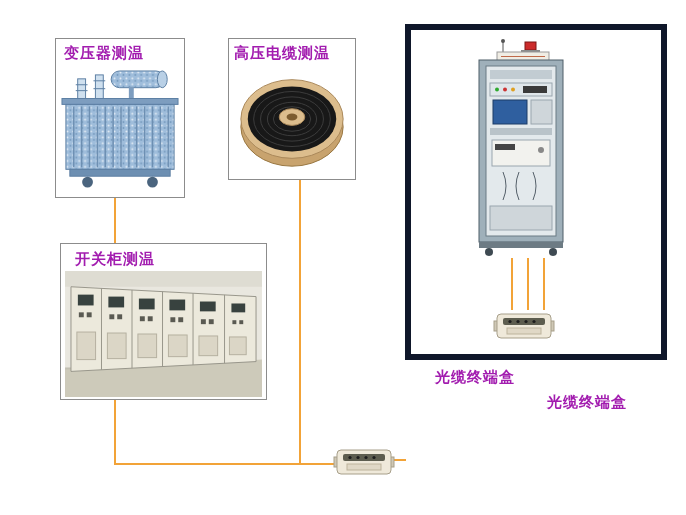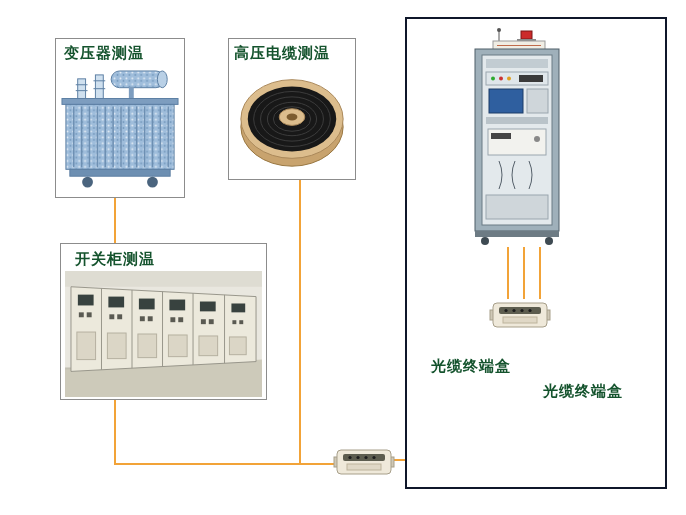--- a/index.html
+++ b/index.html
@@ -8,29 +8,29 @@
   .stage {
     position:relative; width:686px; height:515px;
     background:#ffffff; overflow:hidden; margin:0 auto;
   }
   .connector { position:absolute; background:#f2a338; z-index:1; }
   .photo-box {
     position:absolute; background:#ffffff;
     border:1px solid #8c8c8c; z-index:2;
   }
   .node-label {
-    color:#14532d; font-weight:bold; font-size:15px;
+    color:#a21caf; font-weight:bold; font-size:15px;
     letter-spacing:1px; line-height:20px; white-space:nowrap;
   }
   .pad-a { padding:4px 0 0 8px; }
   .pad-b { padding:4px 0 0 5px; }
   .pad-c { padding:5px 0 0 14px; }
   .big-rect {
-    position:absolute; left:405px; top:17px; width:262px; height:472px;
-    border:2px solid #0f172a; background:#ffffff; z-index:1;
+    position:absolute; left:405px; top:24px; width:262px; height:336px;
+    border:6px solid #0f172a; background:#ffffff; z-index:1;
   }
   .abs { position:absolute; }
   svg { display:block; }
   .photo { margin:2px auto 0 auto; }
 </style>
 </head>
 <body>
 
 <div class="stage">
 

